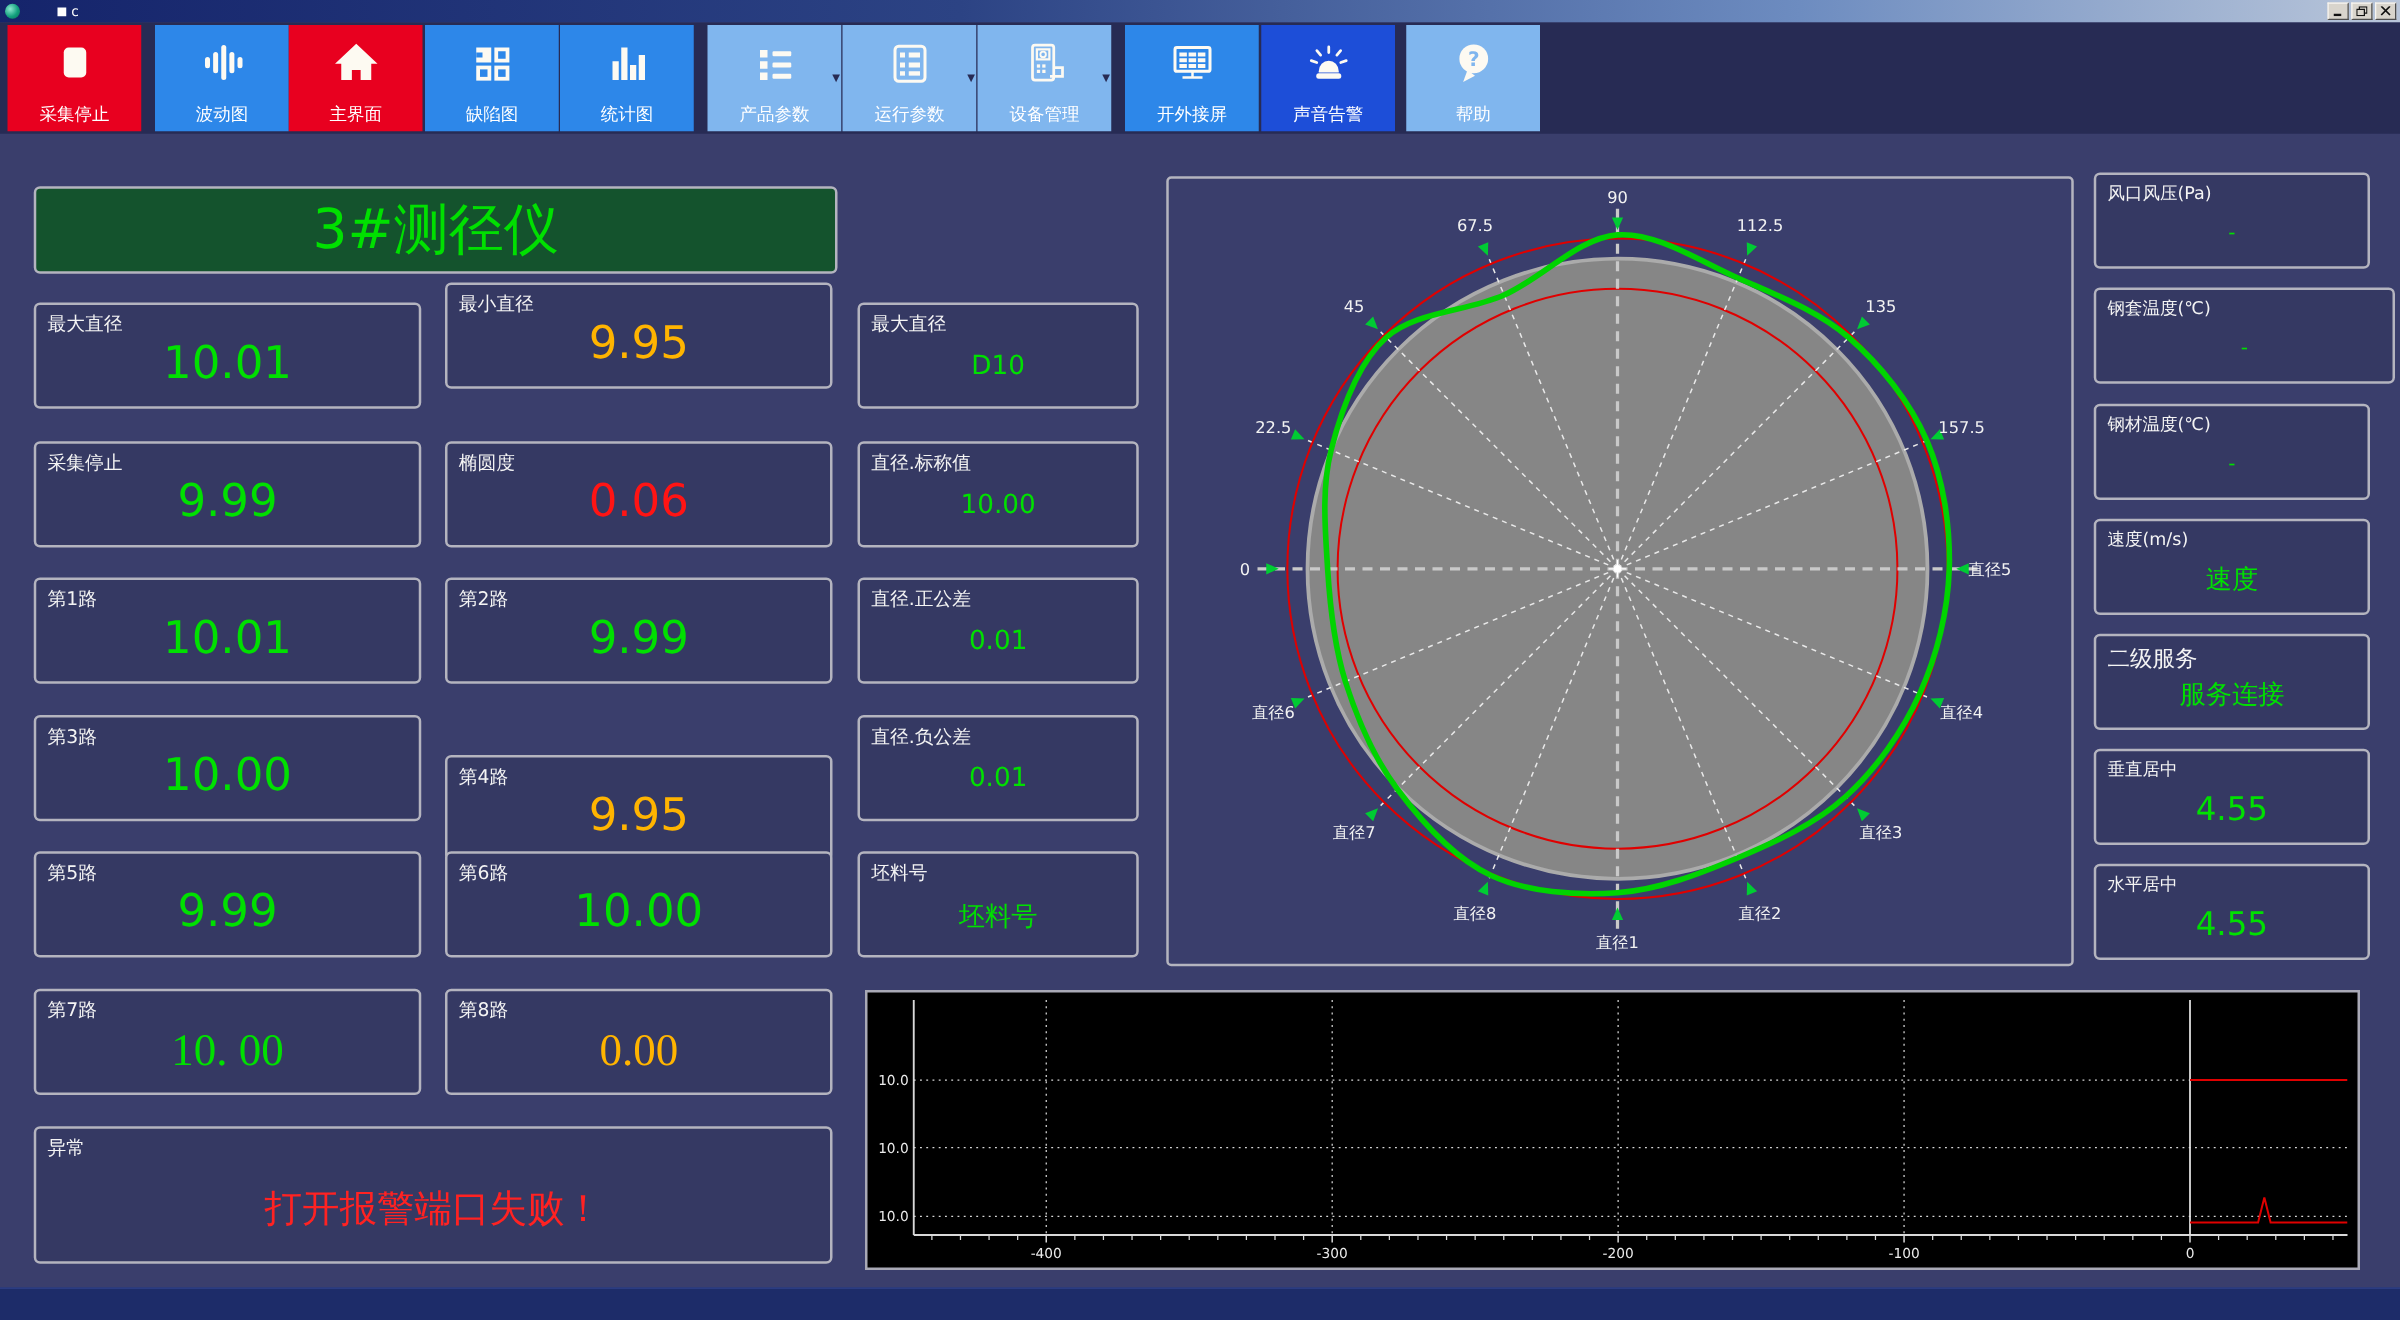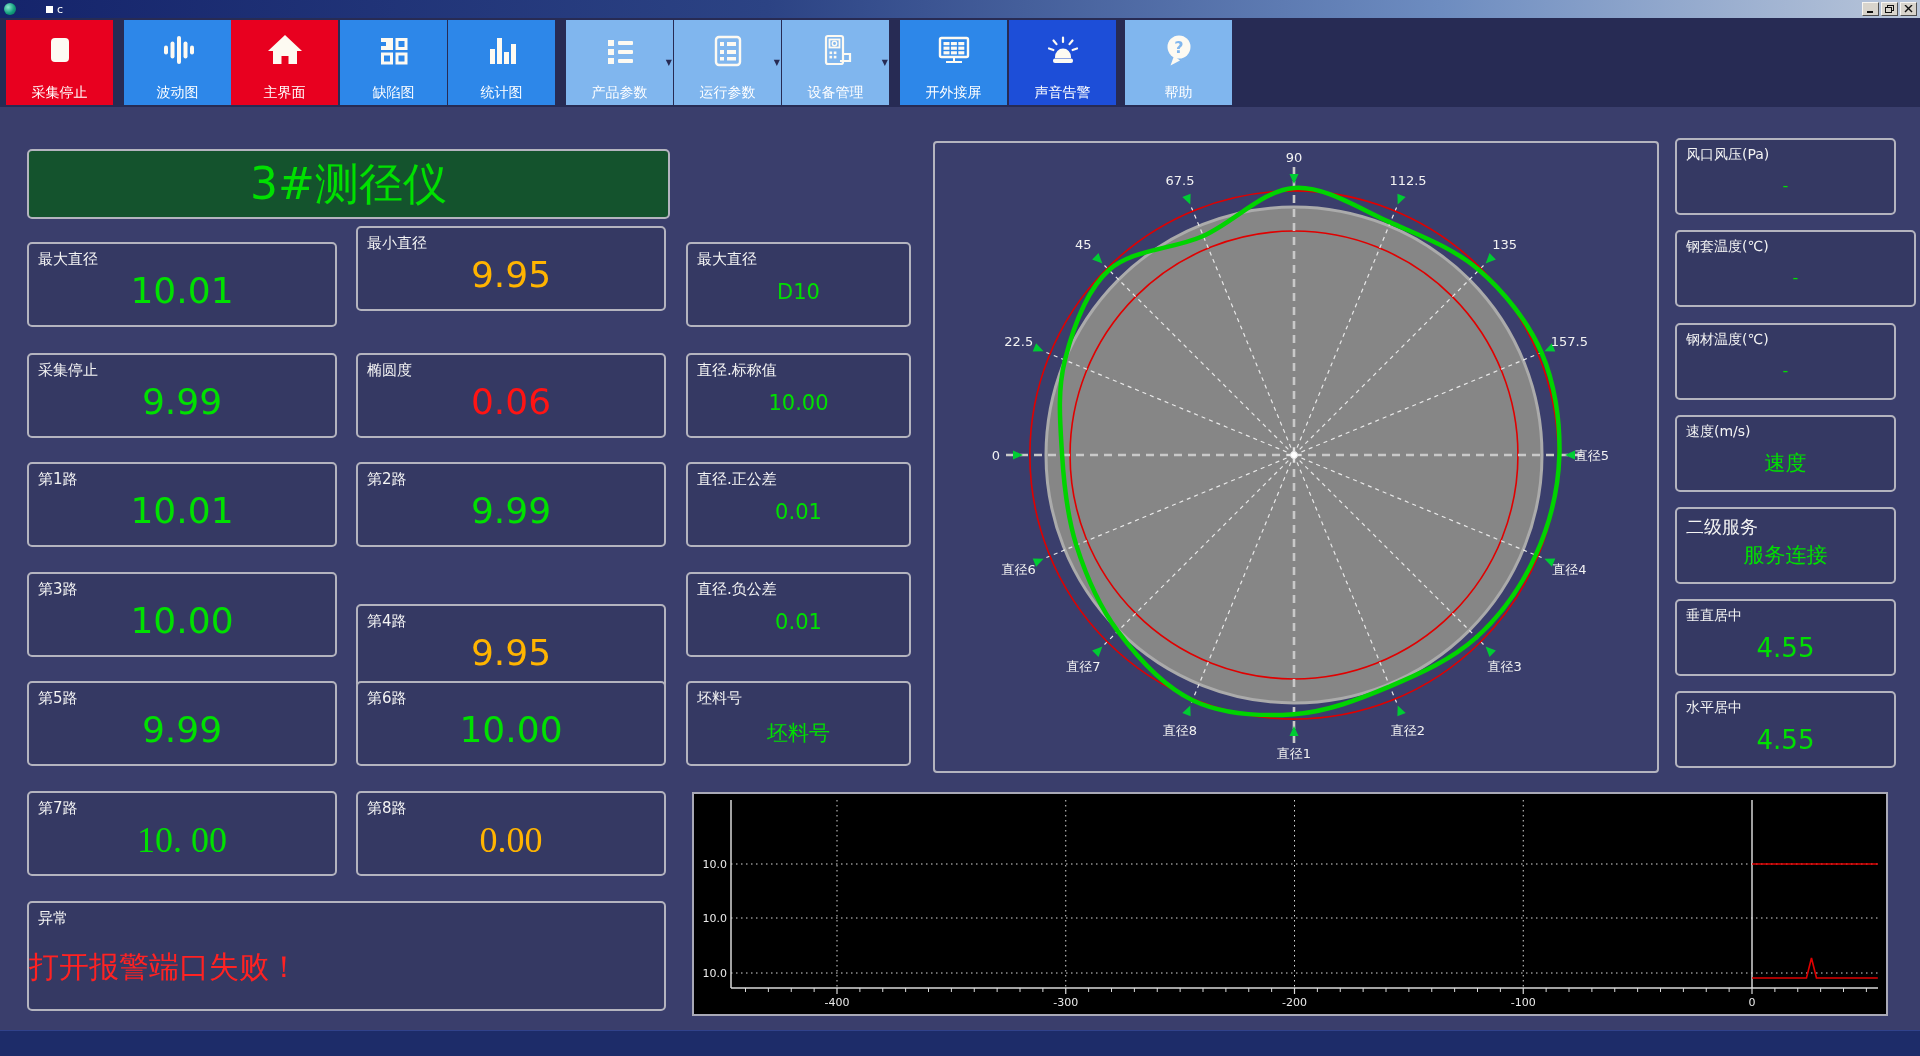--- a/index.html
+++ b/index.html
@@ -26,21 +26,21 @@
   .dd-arrow{position:absolute;right:1px;top:46%;font-size:8px;color:#272b54;line-height:1;}
   
   .metric-box{position:absolute;background:#353963;border:2px solid #b4b4bf;border-radius:5px;}
   .box-label{position:absolute;left:9px;top:6px;font-size:15px;color:#f4f4f4;white-space:nowrap;}
   .box-value{position:absolute;left:0;right:0;text-align:center;white-space:nowrap;}
   .serif{font-family:"Liberation Serif","DejaVu Serif",serif;}
   .title-box{position:absolute;left:27px;top:149px;width:643px;height:70px;background:#14532d;
     border:2px solid #b4b4bf;border-radius:5px;display:flex;align-items:center;justify-content:center;}
   .station-title{color:#00e000;font-size:44px;line-height:1;}
   .alarm-box{left:27px;top:901px;width:639px;height:110px;}
-  .alarm-value{position:absolute;left:0;right:0;top:44px;text-align:left;font-size:30px;color:#ff2222;}
+  .alarm-value{position:absolute;left:0;right:0;top:44px;text-align:center;font-size:30px;color:#ff2222;}
   
   .polar-panel{position:absolute;left:933px;top:141px;width:726px;height:632px;
     background:#3a3e6c;border:2px solid #b4b4bf;border-radius:4px;}
   .trend-panel{position:absolute;left:692px;top:792px;width:1196px;height:224px;
     background:#000000;border:2px solid #a9a9b6;}
   .bottom-strip{position:absolute;left:0;top:1030px;width:100%;height:26px;background:#1d2c69;
     border-top:1px solid #31428a;}
   svg text{font-family:"DejaVu Sans","Liberation Sans",sans-serif;}
 </style>
 </head>

